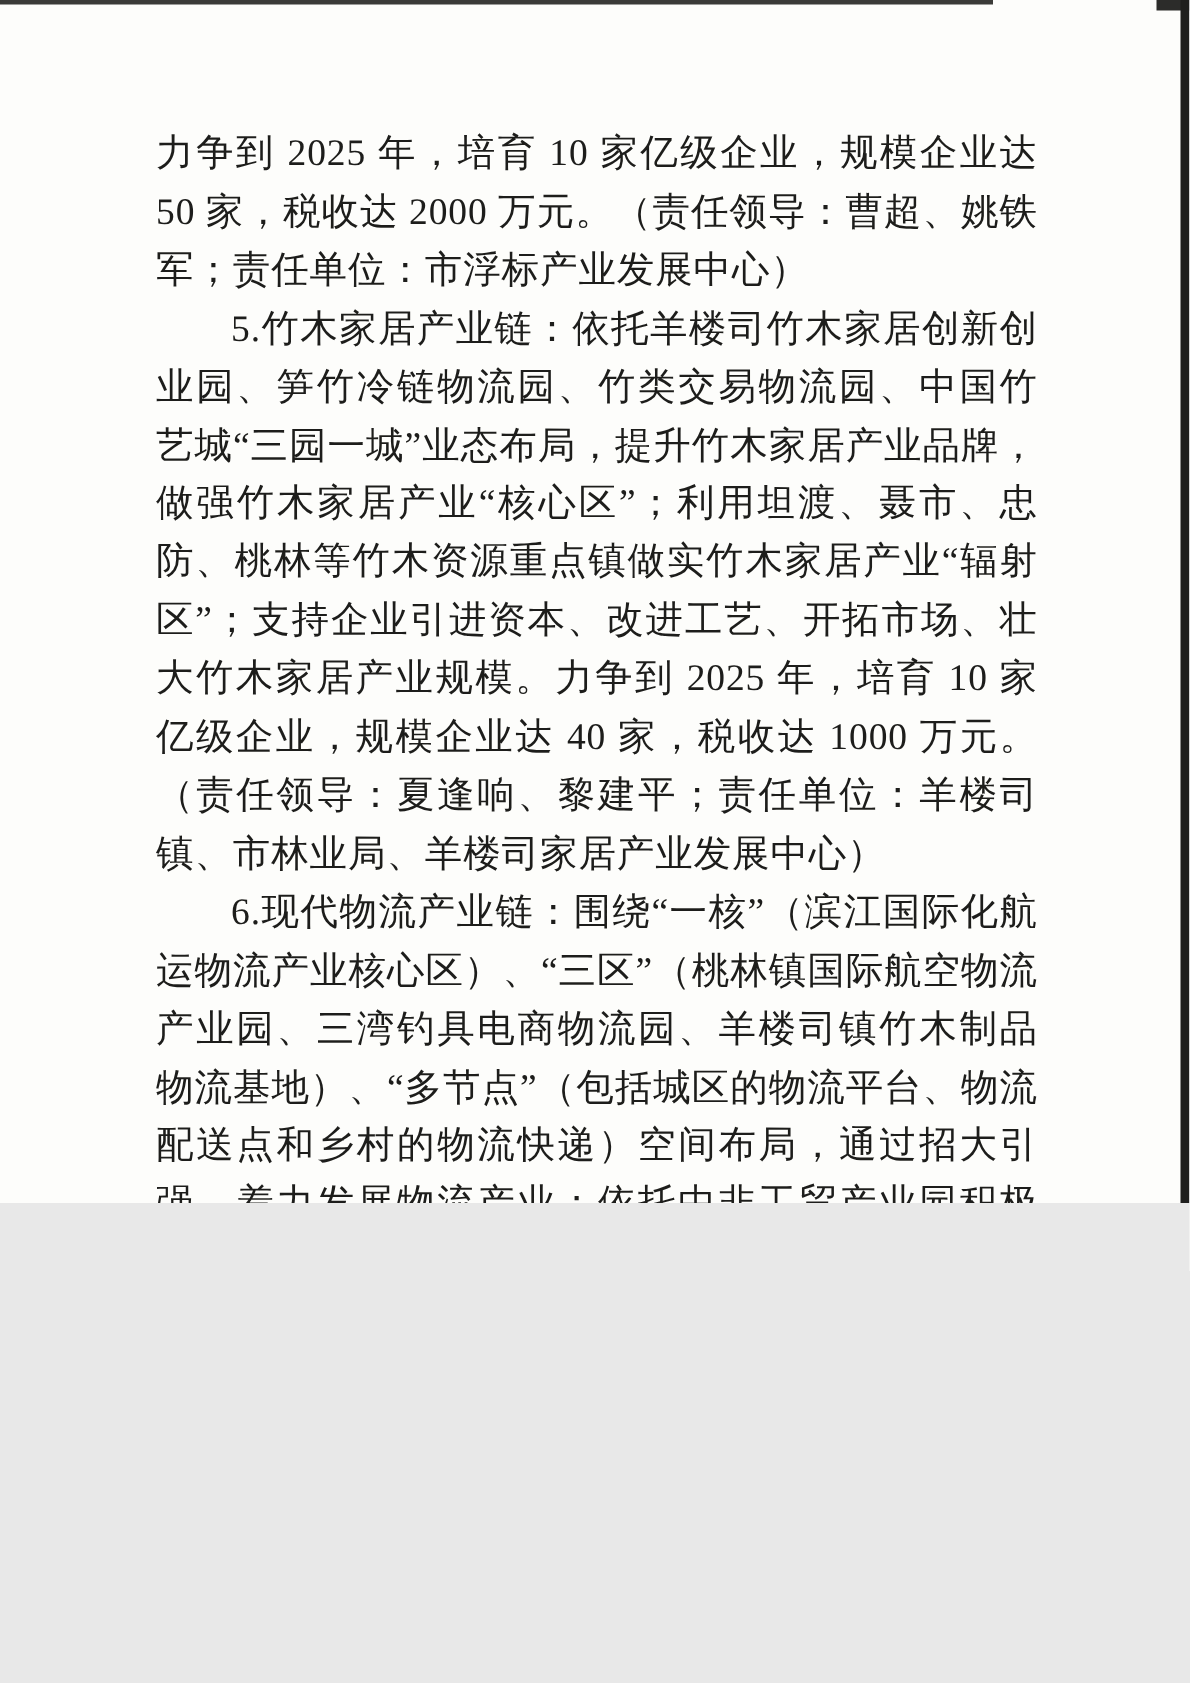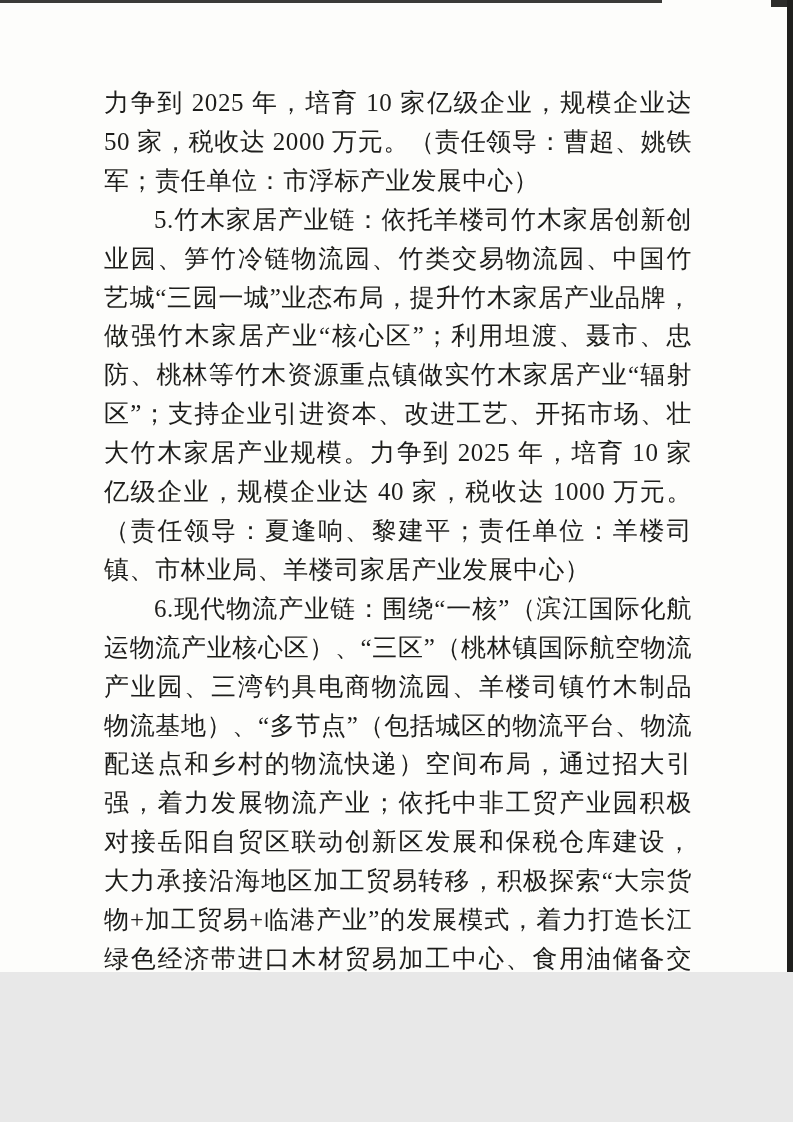--- a/index.html
+++ b/index.html
@@ -3,21 +3,21 @@
 <meta charset="utf-8">
 <style>
   html, body {
     margin: 0;
     padding: 0;
     background: #e8e8e8;
   }
   .page {
     position: relative;
     width: 793px;
-    height: 972px;
+    height: 802px;
     background: #fdfdfb;
     overflow: hidden;
     font-family: "Liberation Serif", "DejaVu Serif", serif;
     color: #1d1d1b;
   }
   
   .edge-top {
     position: absolute;
     left: 0; top: 0;
     width: 662px; height: 3px;

